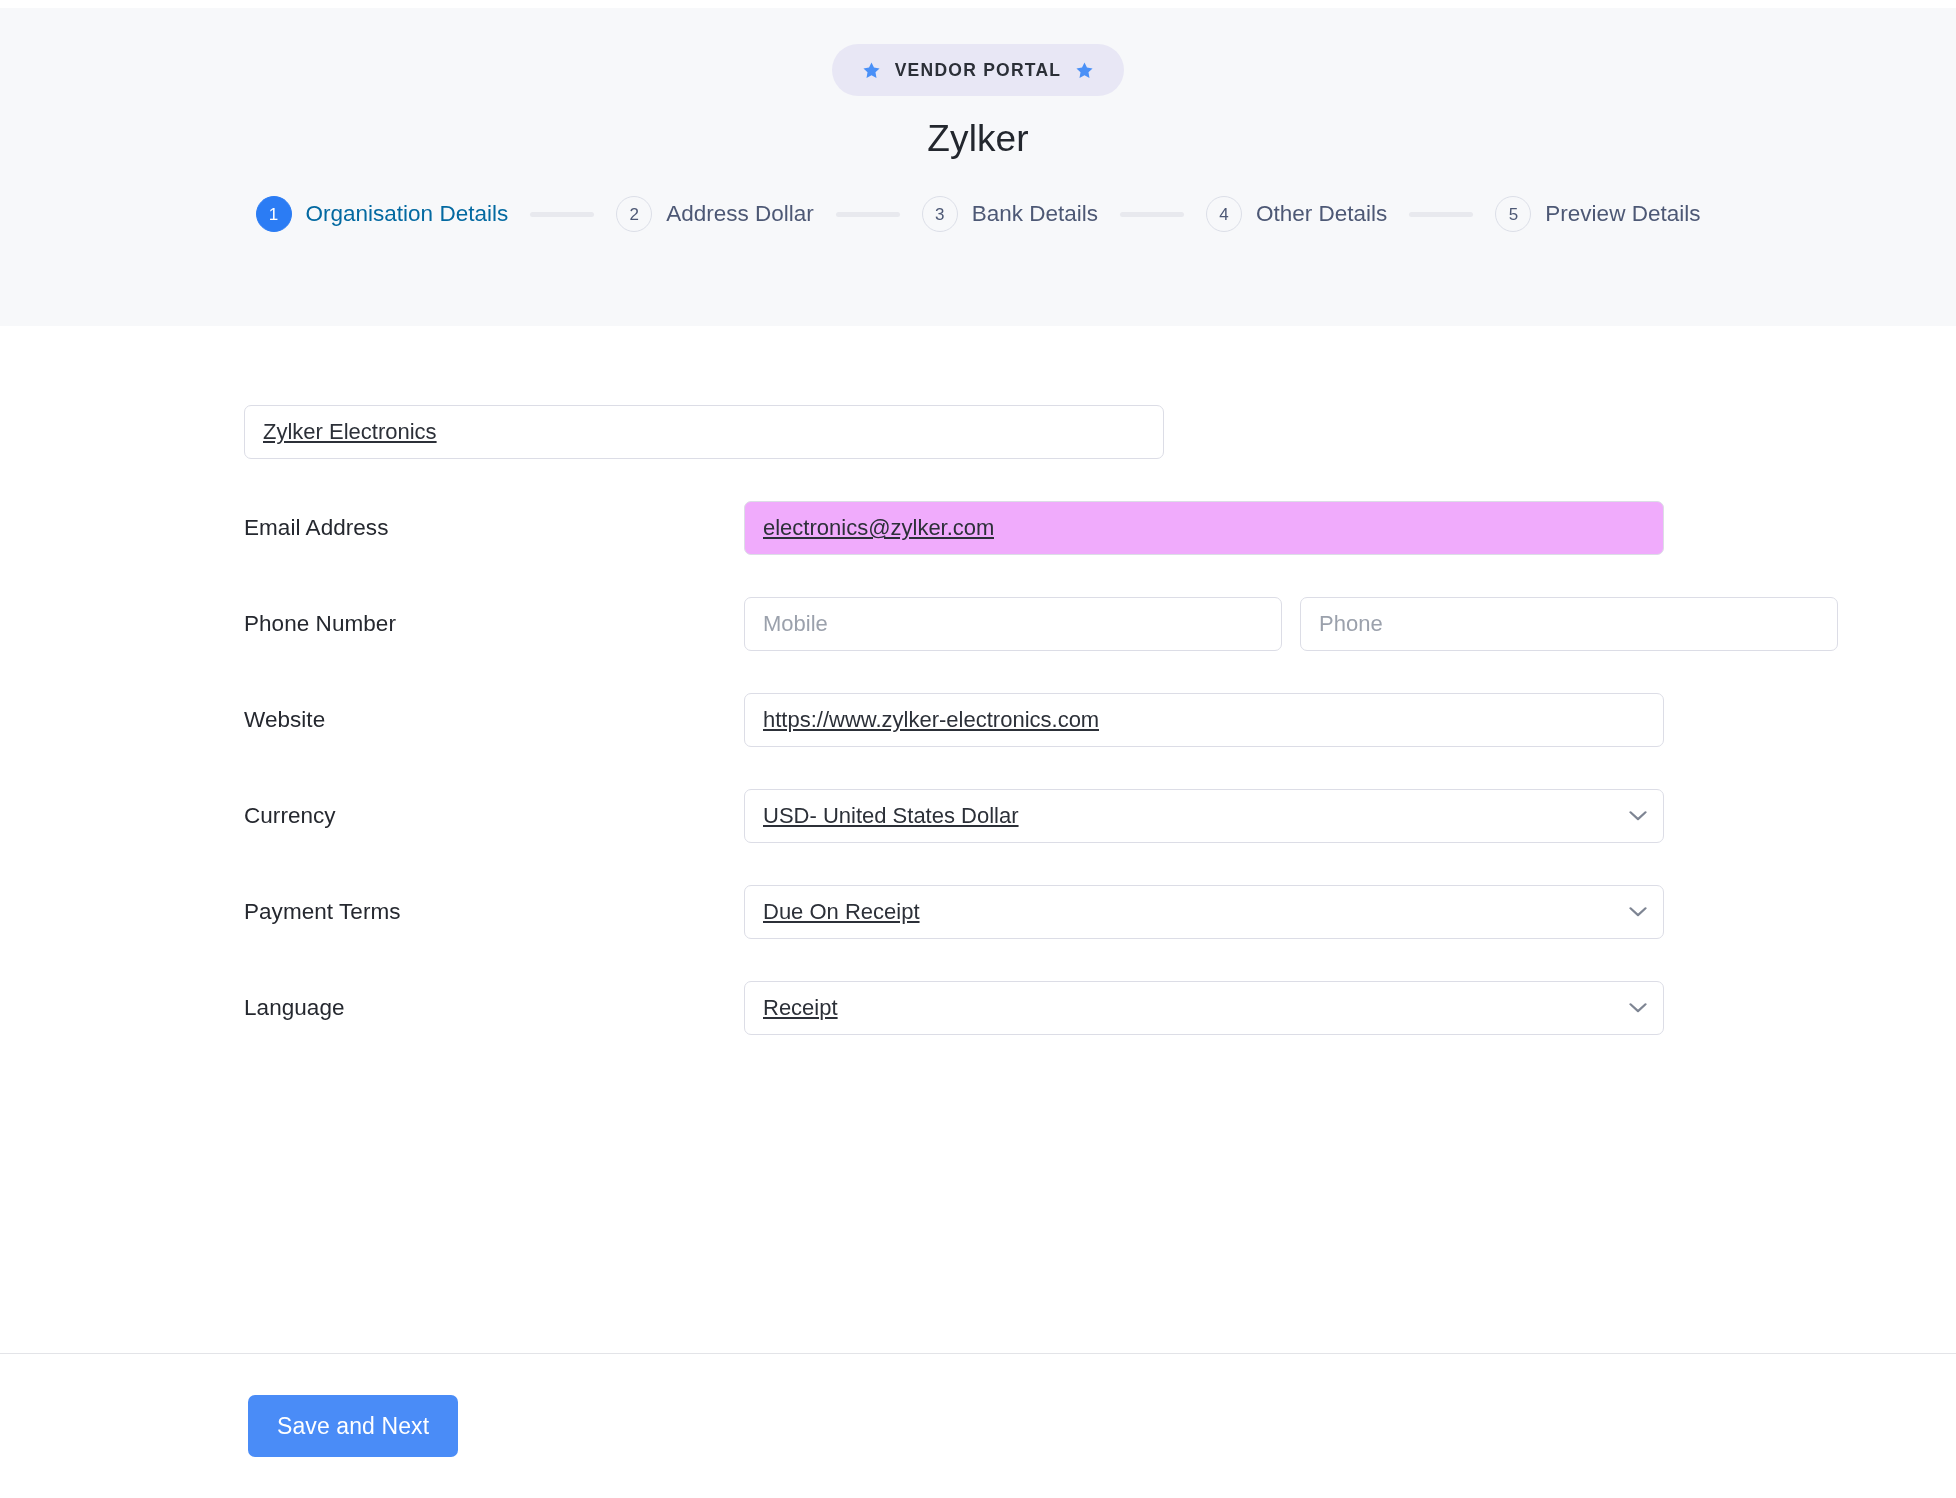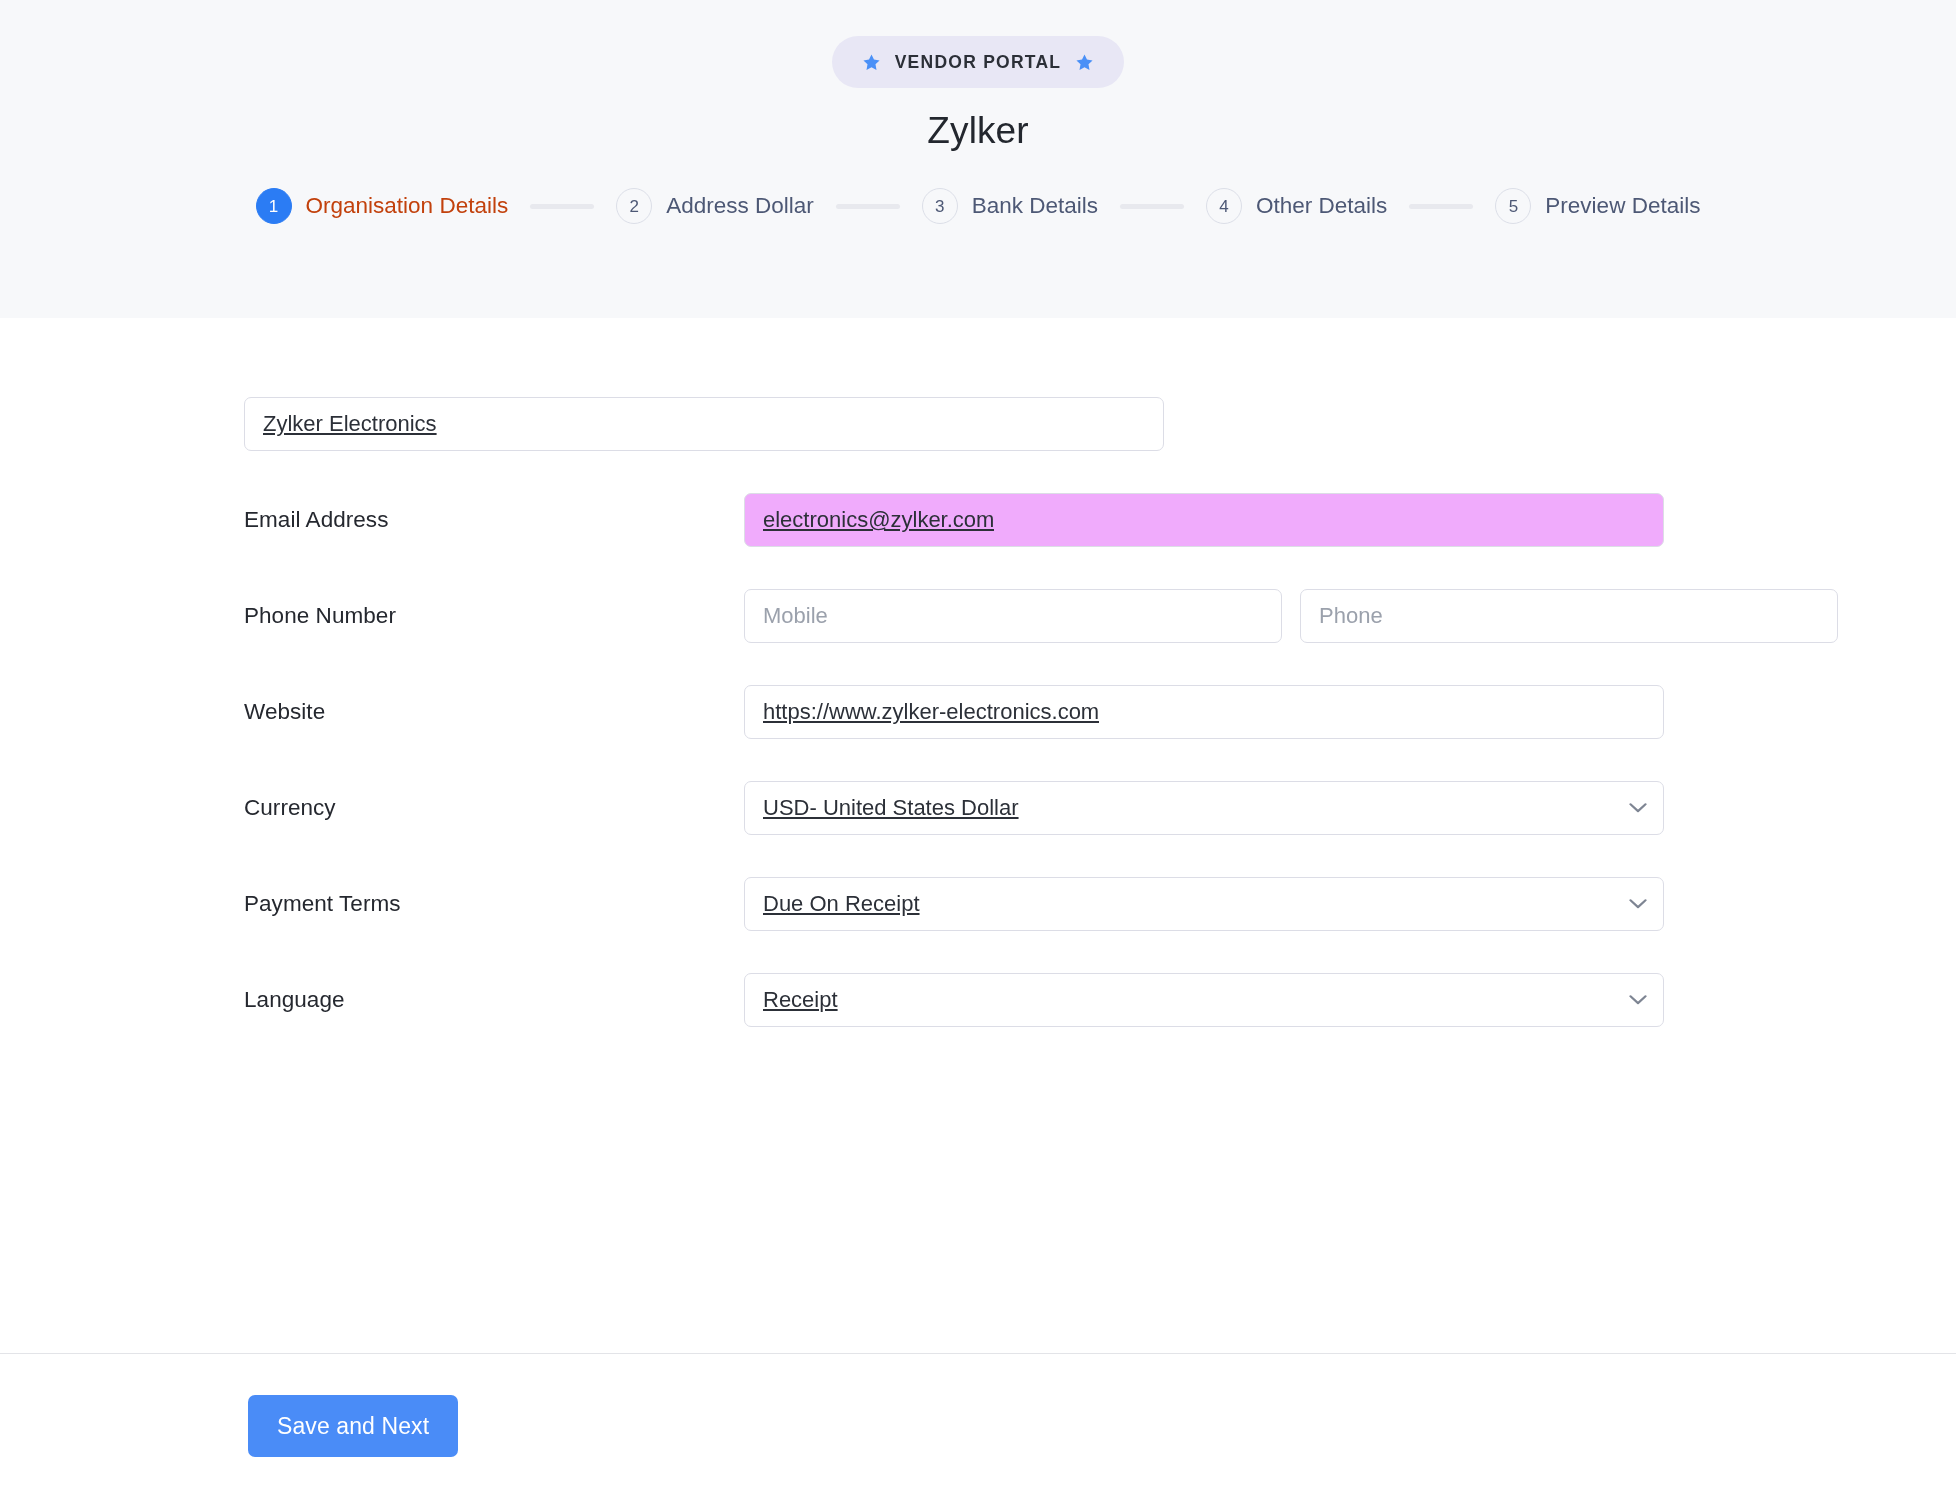--- a/index.html
+++ b/index.html
@@ -22,20 +22,21 @@
     flex-direction: column;
   }
 
   
   .header {
     background: #f7f8fa;
     padding-top: 36px;
     padding-bottom: 0;
     height: 318px;
     flex: 0 0 auto;
+    margin-top: 8px;
   }
 
   .badge-row {
     display: flex;
     justify-content: center;
   }
 
   .portal-badge {
     display: inline-flex;
     align-items: center;
@@ -110,21 +111,21 @@
     color: #4d5875;
     border: 1px solid #dcdfe8;
     font-weight: 400;
   }
 
   .step-label {
     font-size: 22.5px;
     white-space: nowrap;
   }
 
-  .step.active .step-label { color: #c2410c; }
+  .step.active .step-label { color: #0369a1; }
   .step.inactive .step-label { color: #4d5875; }
 
   .connector {
     flex: 0 0 auto;
     width: 64px;
     height: 5px;
     background: #e8e9ee;
     border-radius: 3px;
     margin: 0 22px;
   }

